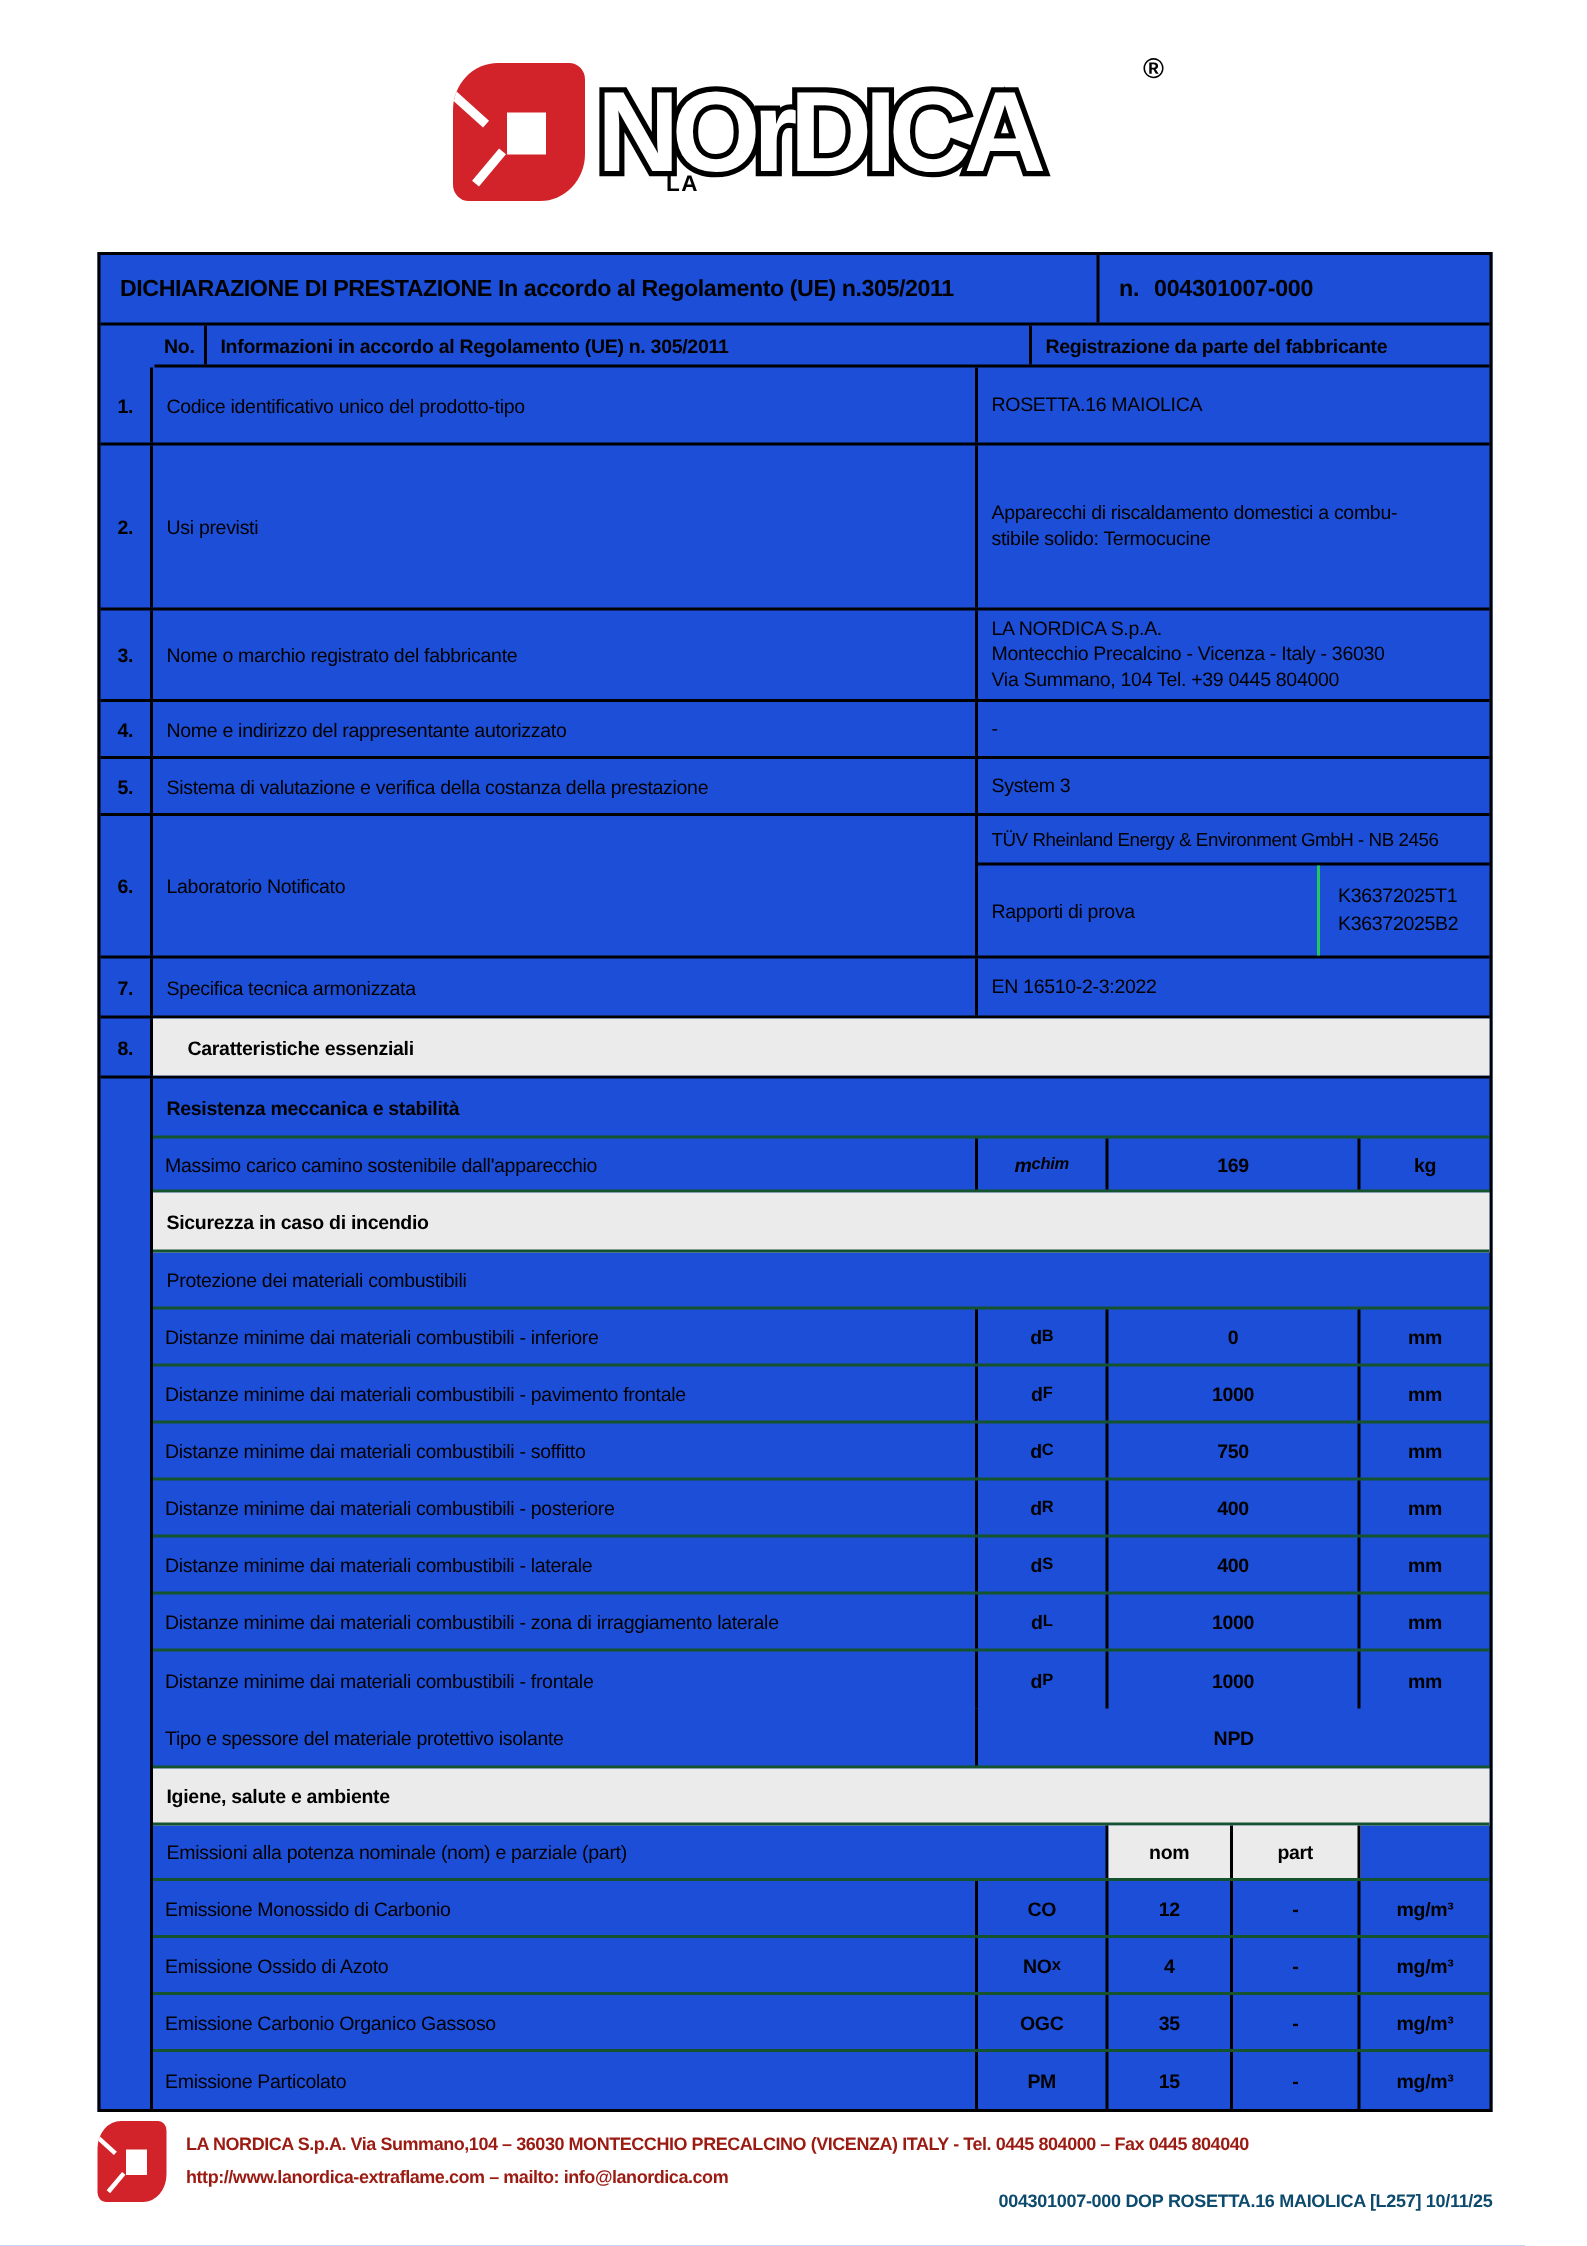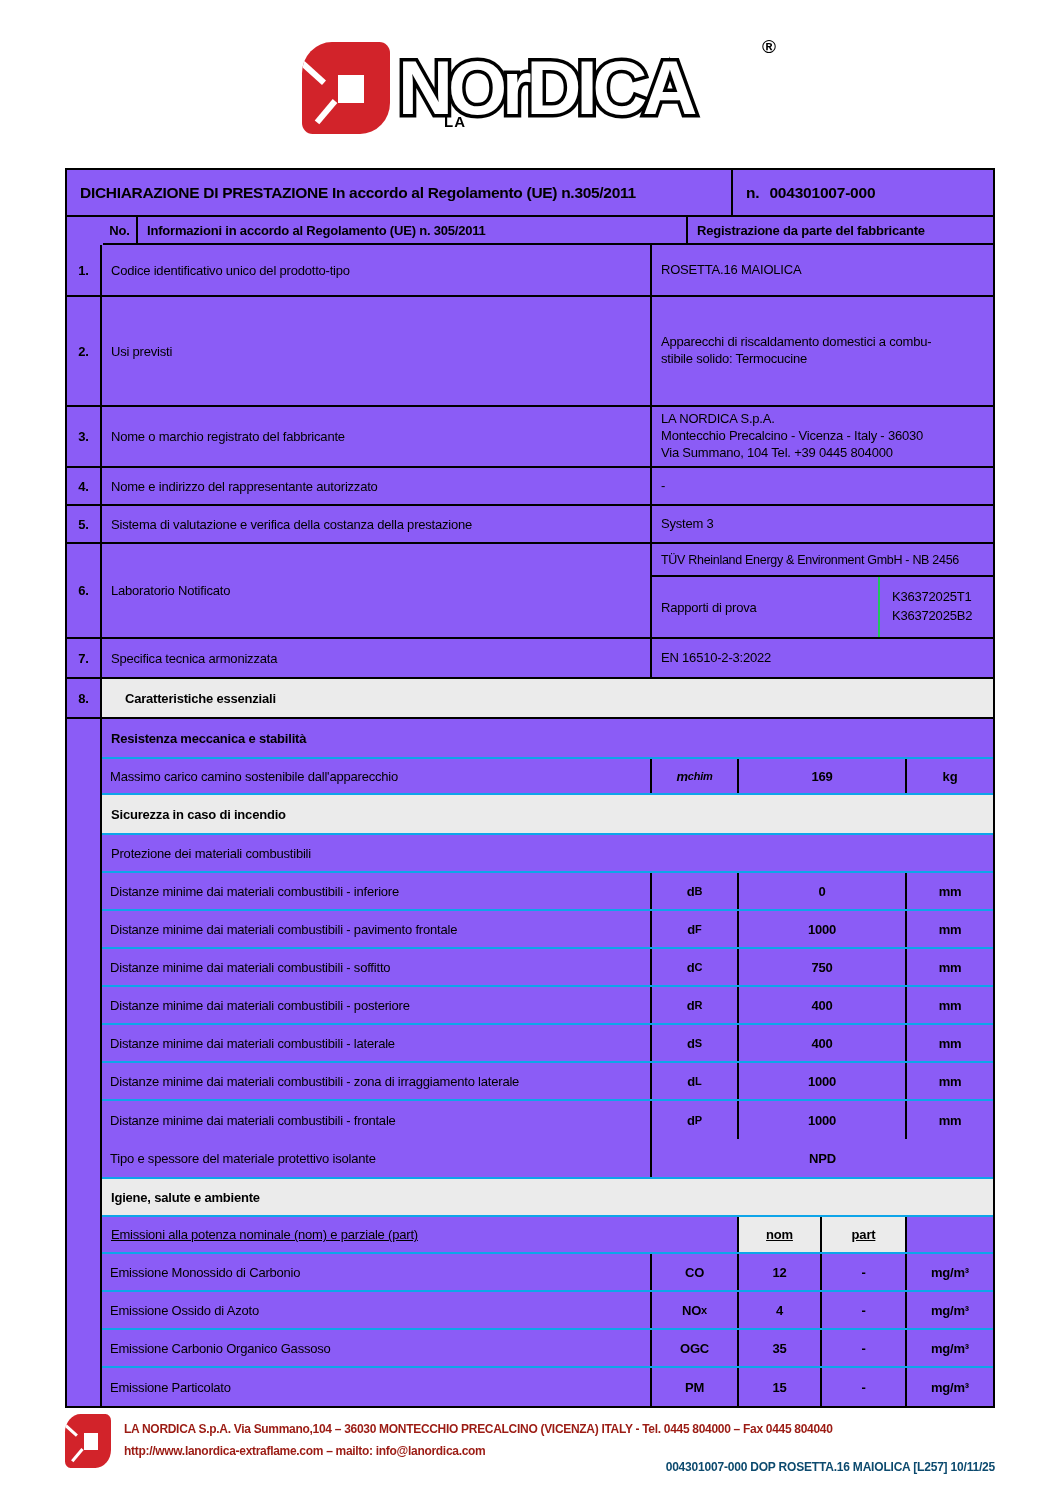--- a/index.html
+++ b/index.html
@@ -41,21 +41,21 @@
     font-size: 15px; font-weight: bold; letter-spacing: 1px;
   }
   .logo-reg {
     position: absolute; right: -20px; top: 0px;
     font-size: 19px; font-weight: bold;
   }
 
   
   .doc-table {
     position: absolute; left: 65px; top: 168px; width: 930px;
-    border: 2px solid #000; background: #8b5cf6;
+    border: 2px solid #000; background: #1d4ed8;
     font-size: 13px; letter-spacing: -0.2px;
   }
   .row { display: flex; border-bottom: 2px solid #000; align-items: stretch; }
   .cell { display: flex; align-items: center; }
   .br { border-right: 2px solid #000; }
   .gray { background: #ebebeb; }
   .bold { font-weight: bold; }
   .center { justify-content: center; text-align: center; }
   .pre { white-space: pre-line; }
 
@@ -80,26 +80,26 @@
   .r6-right { flex: 1; display: flex; flex-direction: column; }
   .r6-top { height: 33px; border-bottom: 2px solid #000; display: flex; align-items: center; padding-left: 9px; font-size: 12.5px; letter-spacing: -0.3px; }
   .r6-bottom { flex: 1; display: flex; }
   .r6-reports-label { flex: 0 0 228px; border-right: 2px solid #22c55e; display: flex; align-items: center; padding-left: 9px; }
   .r6-reports { flex: 1; display: flex; align-items: center; padding-left: 12px; line-height: 1.45; }
 
   
   .char-block { display: flex; }
   .gutter { flex: 0 0 35px; border-right: 2px solid #000; }
   .char-content { flex: 1; display: flex; flex-direction: column; }
-  .crow { display: flex; border-bottom: 2px solid #0ea5e9; align-items: stretch; }
+  .crow { display: flex; border-bottom: 2px solid #14532d; align-items: stretch; }
   .char-content .crow:last-child { border-bottom: none; }
 
   .sec-row { height: 40px; padding-left: 9px; display: flex; align-items: center; font-weight: bold; }
   .sec-plain { font-weight: normal; height: 38px; }
-  .h37 { height: 37px; text-decoration: underline; } .h36 { height: 36px; }
+  .h37 { height: 37px; } .h36 { height: 36px; }
 
   .c-desc { flex: 0 0 550px; padding-left: 8px; }
   .c-sym  { flex: 0 0 87px; font-weight: bold; }
   .c-val  { flex: 0 0 168px; font-weight: bold; }
   .c-nom  { flex: 0 0 83px; font-weight: bold; }
   .c-part { flex: 0 0 85px; font-weight: bold; }
   .c-unit { flex: 1; font-weight: bold; }
   .c-span { flex: 1; font-weight: bold; }
   .em-desc { flex: 0 0 637px; padding-left: 18px; }
 

